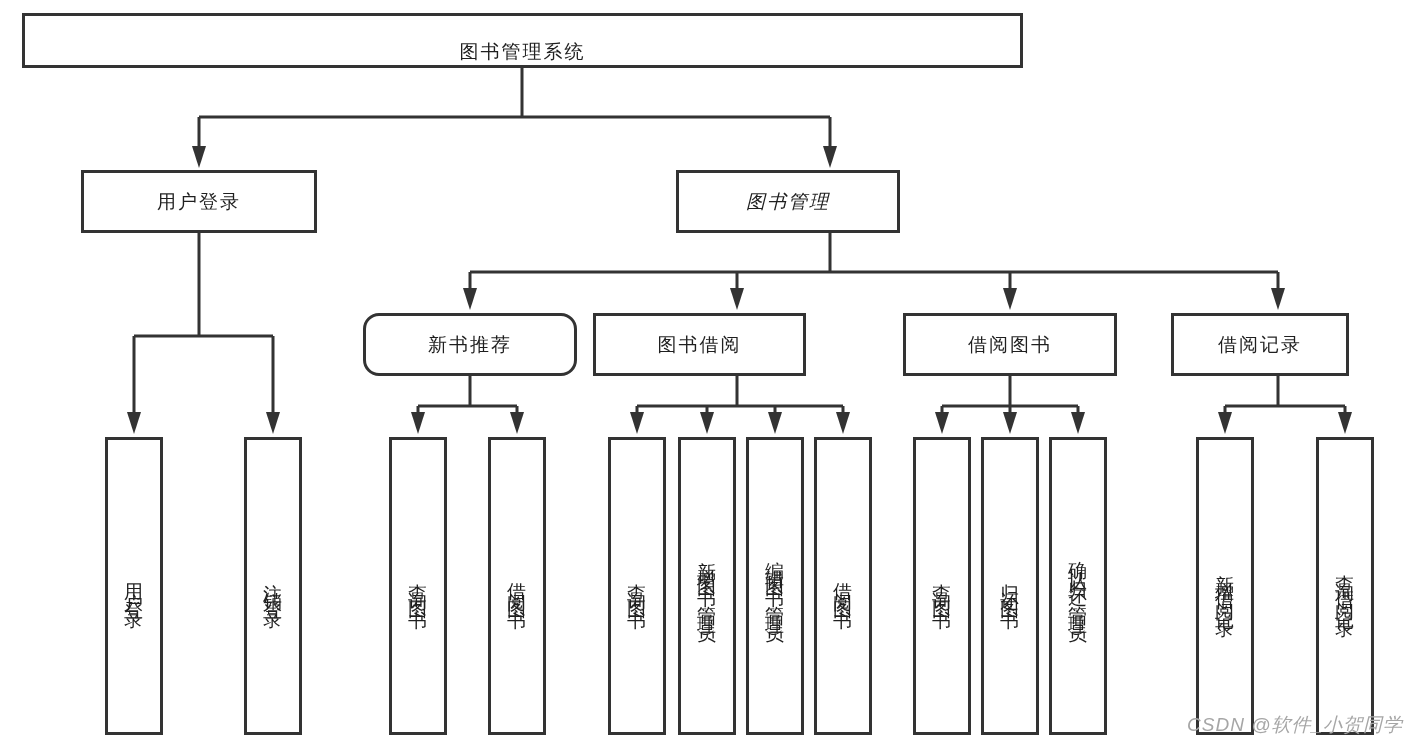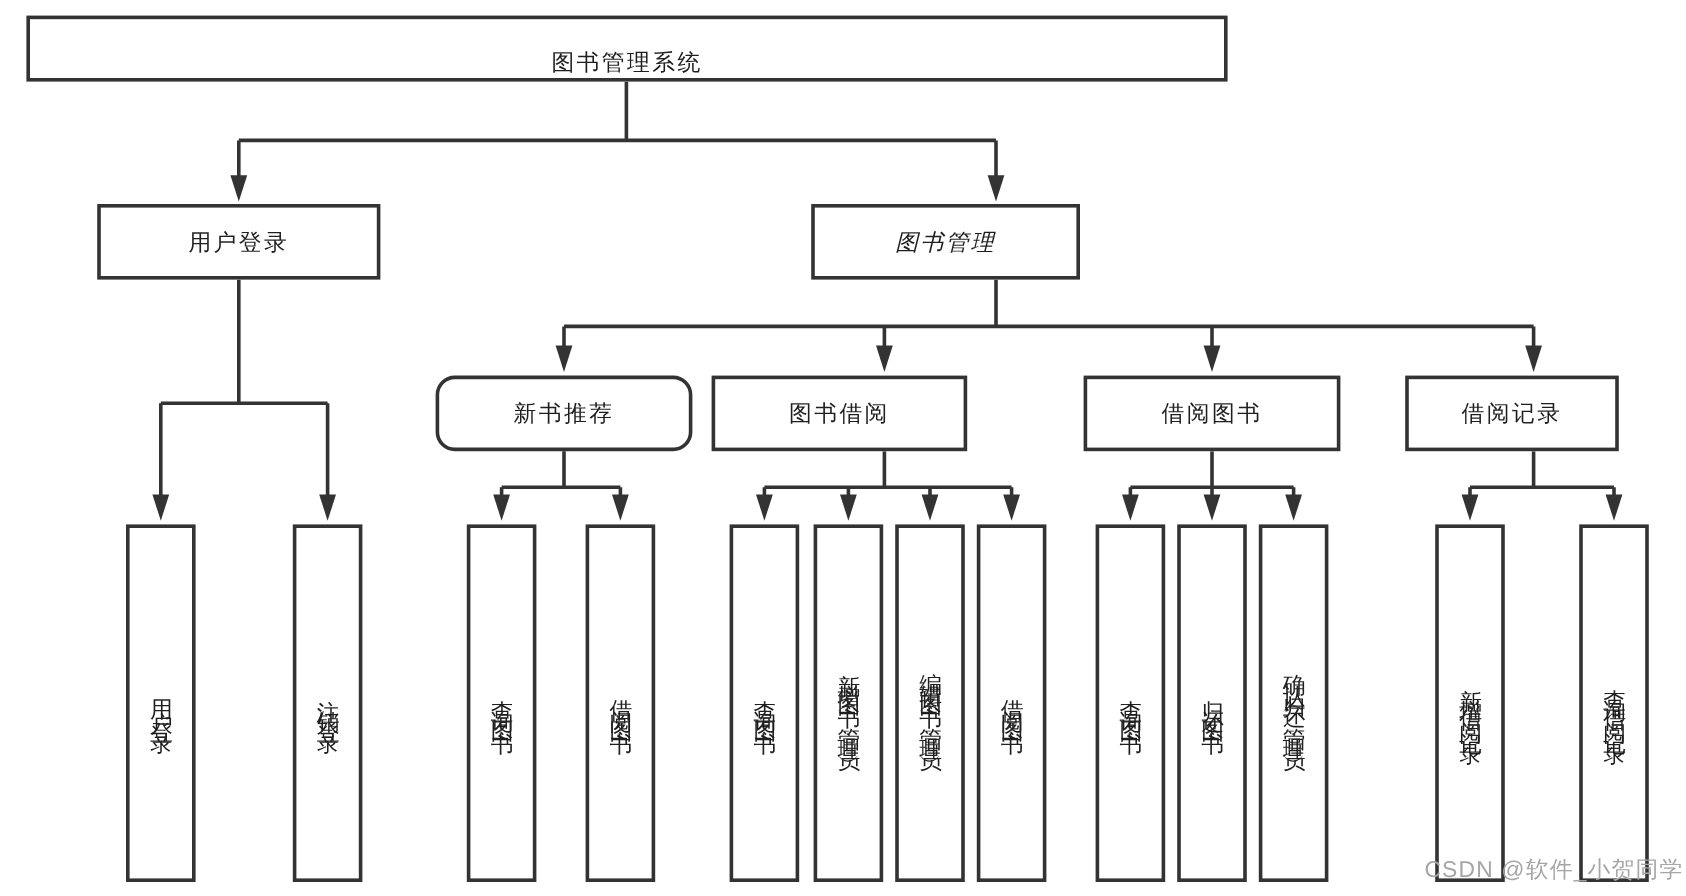--- a/index.html
+++ b/index.html
@@ -33,20 +33,21 @@
     color:#1f1f1f;
   }
   .watermark{
     position:absolute;
     right:2px;
     top:712px;
     font-size:19px;
     letter-spacing:1px;
     color:#a6a6a6;
     white-space:nowrap;
+    font-style:italic;
   }
 </style>
 </head>
 <body>
 
 <div class="canvas">
 
   <svg class="connectors" viewBox="0 0 1405 747" xmlns="http://www.w3.org/2000/svg">
 
     <g>

